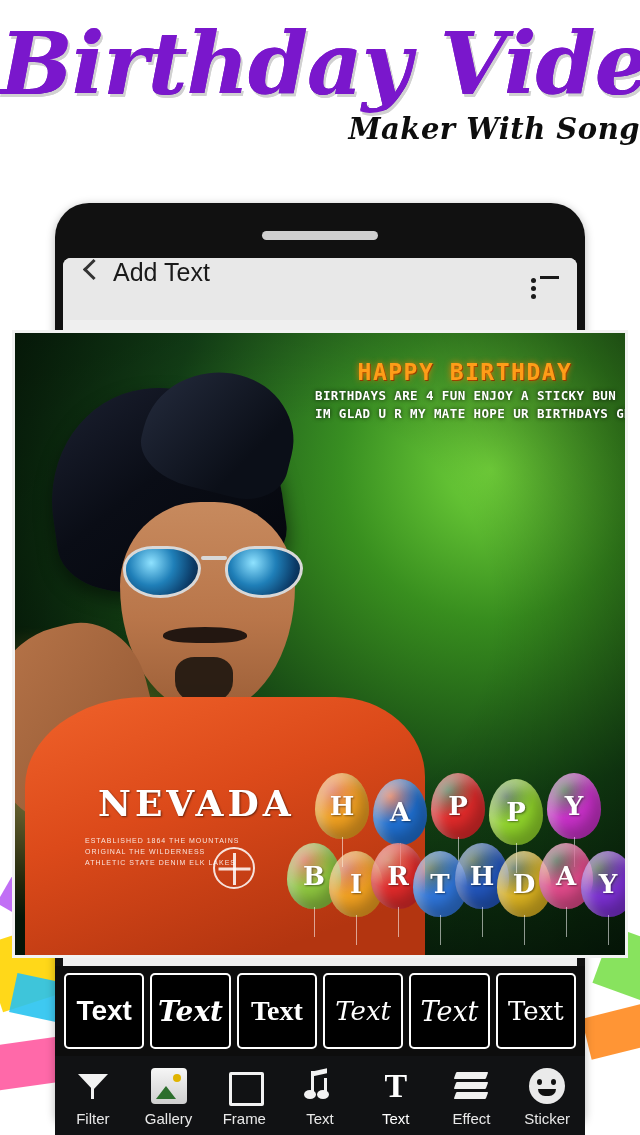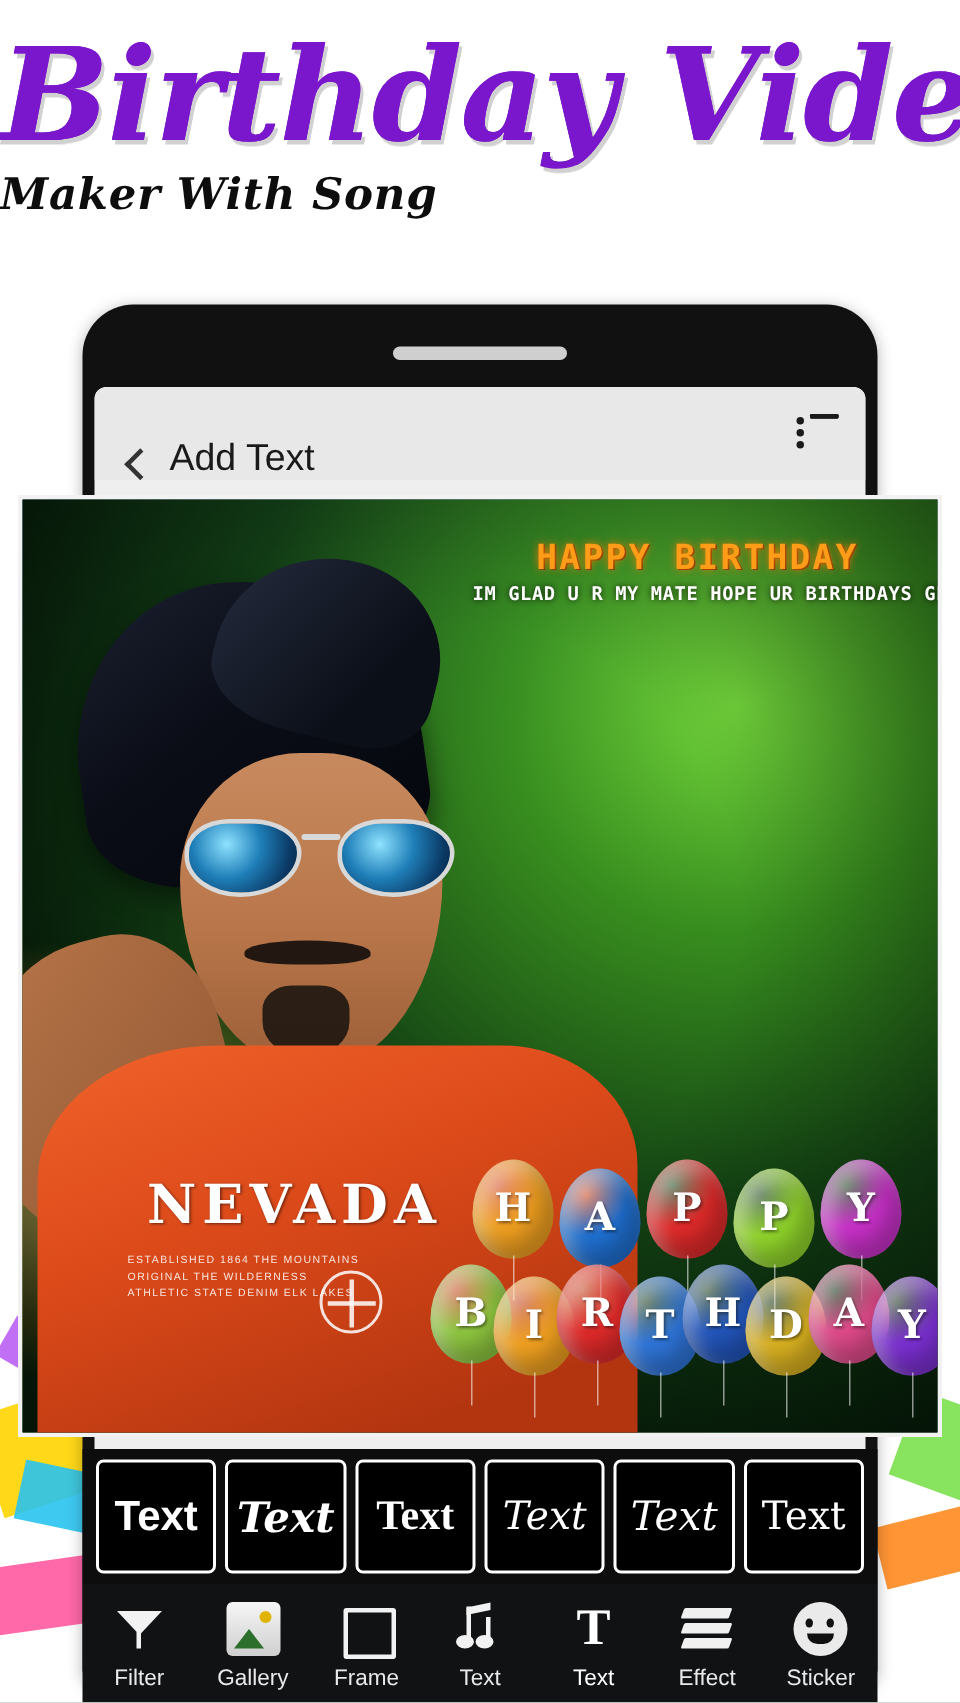--- a/index.html
+++ b/index.html
@@ -38,21 +38,21 @@
     background-clip: text;
     color: transparent;
     -webkit-text-fill-color: transparent;
     text-shadow: 0 0 0 #7a17cc;
     filter: drop-shadow(2px 3px 0px rgba(0,0,0,0.18));
     white-space: nowrap;
   }
   .title-sub {
     position: absolute;
     top: 112px; left: 0; width: 640px;
-    text-align: left;
+    text-align: right;
     font-family: "DejaVu Serif", serif;
     font-weight: bold;
     font-style: italic;
     font-size: 29px;
     color: #0d0d0d;
     letter-spacing: 0.5px;
   }
 
   
   .confetti { position: absolute; z-index: 1; }
@@ -87,21 +87,21 @@
     width: 514px; height: 857px;
     background: #efefef;
     border-radius: 8px;
     overflow: hidden;
   }
   
   .appbar {
     position: absolute; left: 0; top: 0;
     width: 514px; height: 62px;
     background: #e8e8e8;
-    display: flex; align-items: flex-end;
+    display: flex; align-items: flex-start;
   }
   .back-icon {
     margin-left: 16px;
     width: 22px; height: 22px;
     position: relative;
   }
   .back-icon::before {
     content: "";
     position: absolute;
     left: 7px; top: 4px;
@@ -498,20 +498,21 @@
       <div class="shirt-sub">
         <div>ESTABLISHED  1864  THE MOUNTAINS</div>
         <div>ORIGINAL   THE WILDERNESS</div>
         <div>ATHLETIC STATE DENIM        ELK LAKES</div>
       </div>
       <div class="emblem"></div>
     </div>
 
     <div class="greet">
       <div class="greet-title">HAPPY BIRTHDAY</div>
+      <div class="greet-line">BIRTHDAYS ARE 4 FUN ENJOY A STICKY BUN</div>
       <div class="greet-line">IM GLAD U R MY MATE HOPE UR BIRTHDAYS GREAT.</div>
     </div>
 
     <div class="balloons" id="balloons">
         <div class="balloon" style="left: 30px; top: 18px; background: radial-gradient(circle at 32% 26%, rgba(255, 255, 255, 0.333), rgb(240, 160, 32) 45%, rgb(240, 160, 32) 100%);">
           <span>H</span>
         </div>
         <div class="balloon" style="left: 88px; top: 24px; background: radial-gradient(circle at 32% 26%, rgba(255, 255, 255, 0.333), rgb(31, 111, 208) 45%, rgb(31, 111, 208) 100%);">
           <span>A</span>
         </div>

